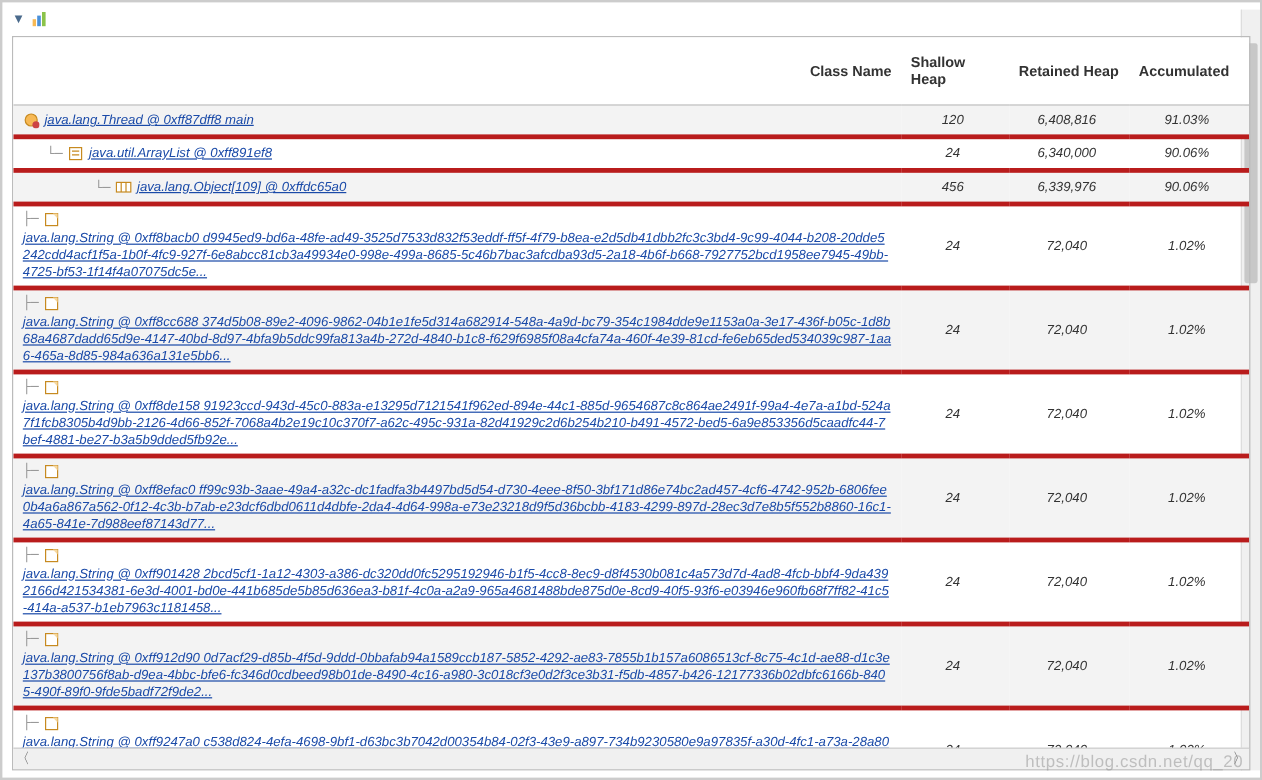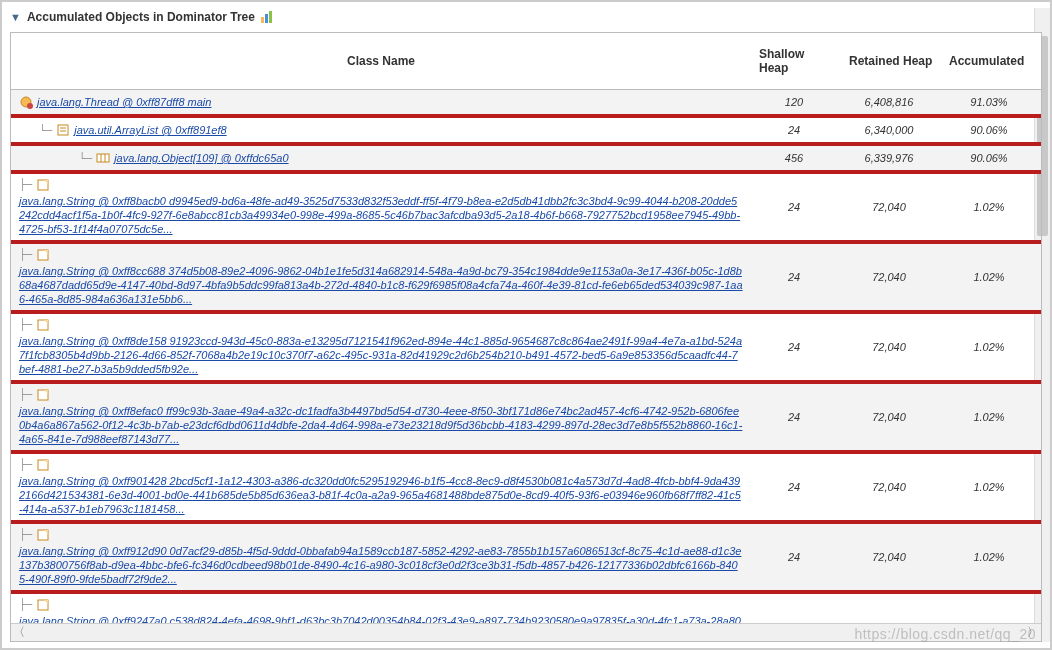--- a/index.html
+++ b/index.html
@@ -46,21 +46,21 @@
     overflow-y: hidden;
     overflow-x: hidden;
     position: relative;
   }
   table {
     width: 100%;
     border-collapse: collapse;
     table-layout: fixed;
   }
   th {
-    text-align: center;
+    text-align: right;
     font-weight: bold;
     padding: 14px 8px;
     border-bottom: 1px solid #bbb;
     vertical-align: middle;
     background: #fff;
     font-size: 12px;
   }
   th.num { text-align: left; }
   td {
     padding: 5px 8px;
@@ -148,21 +148,20 @@
 </head>
 <body>
 
 <div class="outer">
   <div class="vscroll-outer">
     <div class="thumb"></div>
   </div>
 
   <div class="section-header">
     <span class="collapse-triangle">▼</span>
-    <span>Accumulated Objects in Dominator Tree</span>
     <span class="header-icon">
       <svg width="14" height="12">
           <rect x="0" y="6" width="3" height="6" fill="#f7b955"></rect>
           <rect x="4" y="3" width="3" height="9" fill="#4a90d9"></rect>
           <rect x="8" y="0" width="3" height="12" fill="#8bc34a"></rect>
         </svg>
     </span>
   </div>
 
   <div class="table-wrap">

